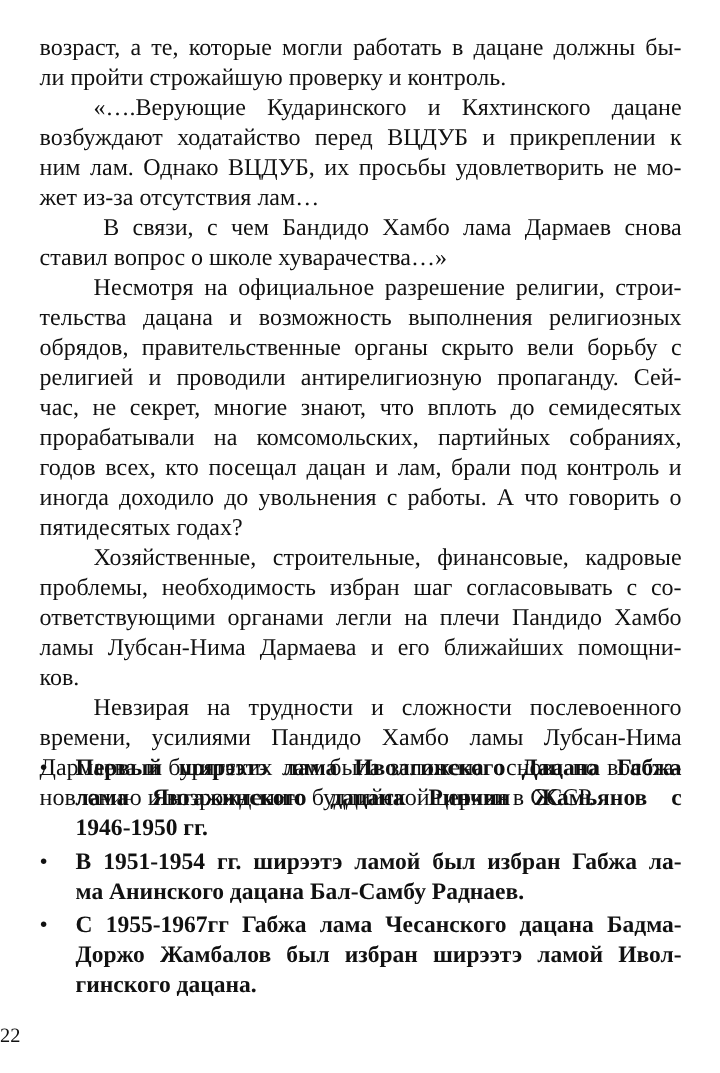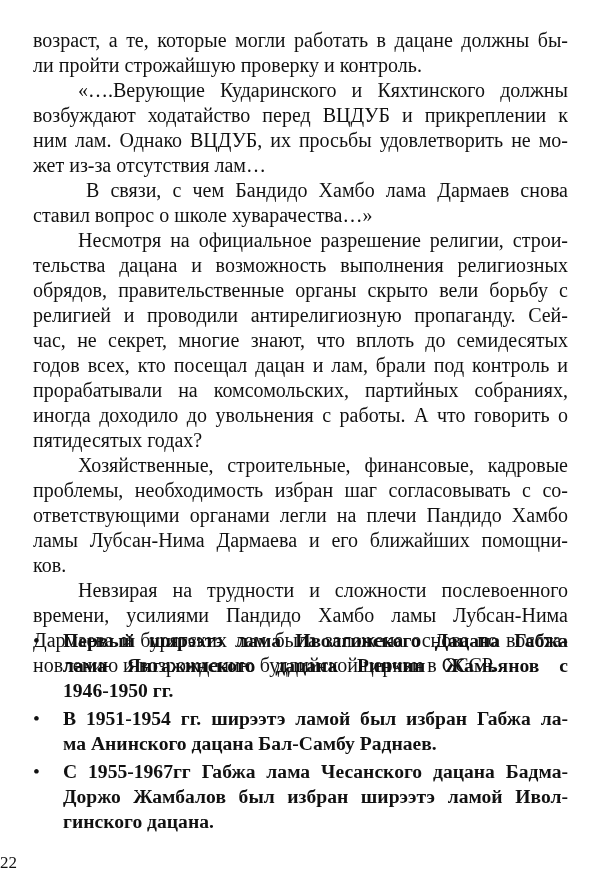--- a/index.html
+++ b/index.html
@@ -17,33 +17,33 @@
     .bitem { position: relative; padding-left: 30px; margin-bottom: 3px; }
     .bdot { position: absolute; left: 0; top: 0; font-weight: normal; }
     .pagenum { position: absolute; left: 0; width: 600px; top: 853px; font-family: "Liberation Serif", "DejaVu Serif", serif; font-size: 17px; color: #111; }
   </style>
 </head>
 <body>
 
 <div class="page" id="body">
     <span class="line">возраст, а те, которые могли работать в дацане должны бы-</span>
     <span class="line last">ли пройти строжайшую проверку и контроль.</span>
-    <span class="line ind1">«….Верующие Кударинского и Кяхтинского должны</span>
+    <span class="line ind1">«….Верующие Кударинского и Кяхтинского дацане</span>
     <span class="line">возбуждают ходатайство перед  ВЦДУБ и прикреплении к</span>
     <span class="line">ним лам. Однако ВЦДУБ, их просьбы удовлетворить не мо-</span>
     <span class="line last">жет из-за отсутствия лам…</span>
     <span class="line ind2">В связи, с чем Бандидо Хамбо лама Дармаев снова</span>
     <span class="line last">ставил вопрос о школе хуварачества…»</span>
     <span class="line ind1">Несмотря на официальное разрешение религии, строи-</span>
     <span class="line">тельства дацана и возможность выполнения религиозных</span>
     <span class="line">обрядов, правительственные органы скрыто вели борьбу с</span>
     <span class="line">религией и проводили антирелигиозную пропаганду. Сей-</span>
     <span class="line">час, не секрет, многие знают, что вплоть до семидесятых</span>
+    <span class="line">прорабатывали на комсомольских, партийных собраниях,</span>
     <span class="line">годов всех, кто посещал дацан и лам, брали под контроль и</span>
-    <span class="line">прорабатывали на комсомольских, партийных собраниях,</span>
     <span class="line">иногда доходило до увольнения с работы. А что говорить о</span>
     <span class="line last">пятидесятых годах?</span>
     <span class="line ind1">Хозяйственные, строительные, финансовые, кадровые</span>
     <span class="line">проблемы, необходимость избран шаг согласовывать с со-</span>
     <span class="line">ответствующими органами легли на плечи Пандидо Хамбо</span>
     <span class="line">ламы Лубсан-Нима Дармаева и его ближайших помощни-</span>
     <span class="line last">ков.</span>
     <span class="line ind1">Невзирая на трудности и сложности послевоенного</span>
     <span class="line">времени, усилиями Пандидо Хамбо ламы Лубсан-Нима</span>
     <span class="line">Дармаева и бурятских лам была заложена основа по восста-</span>

